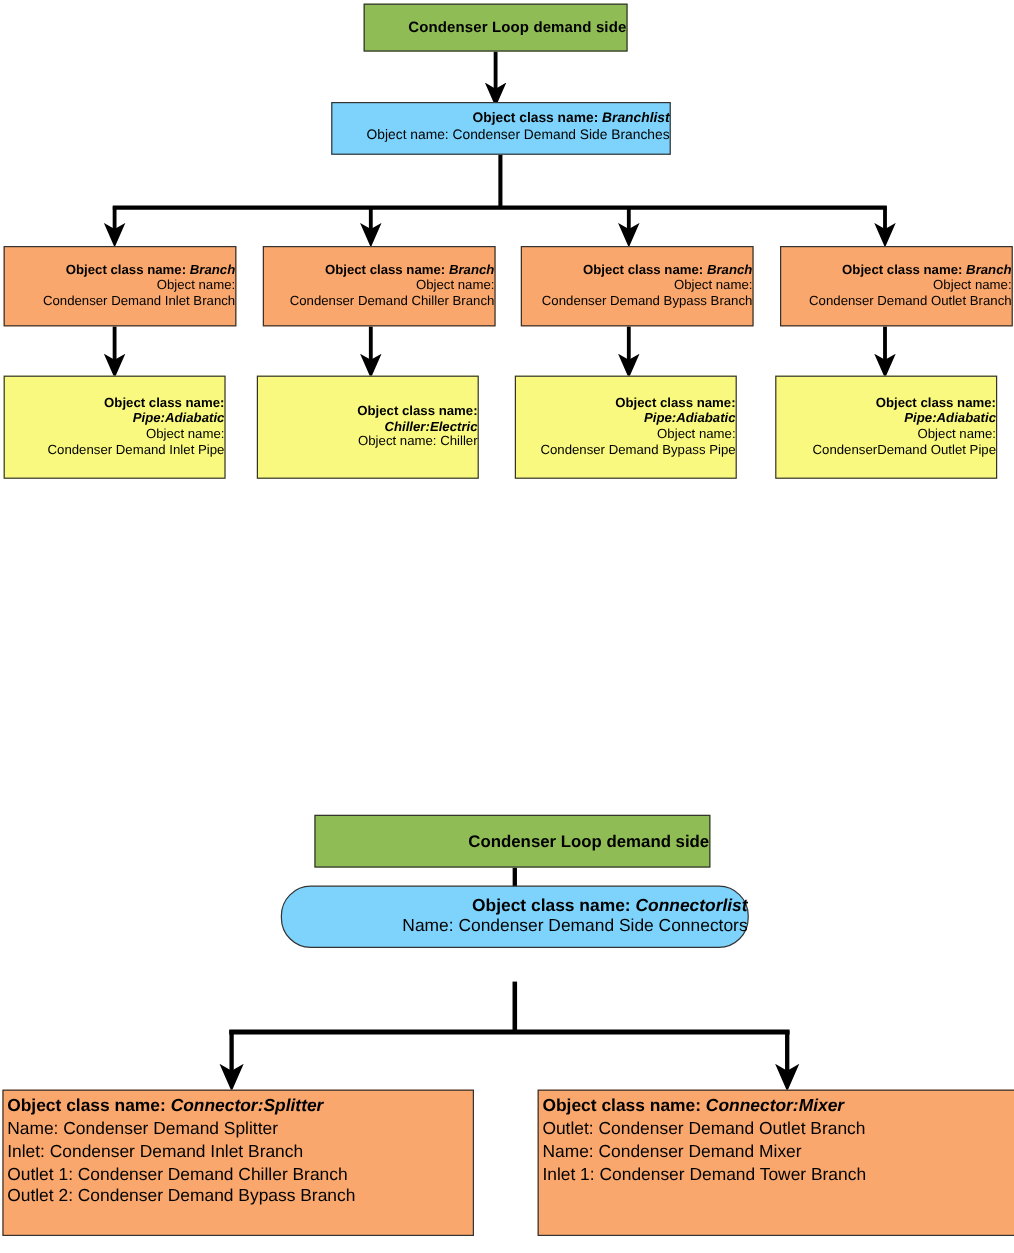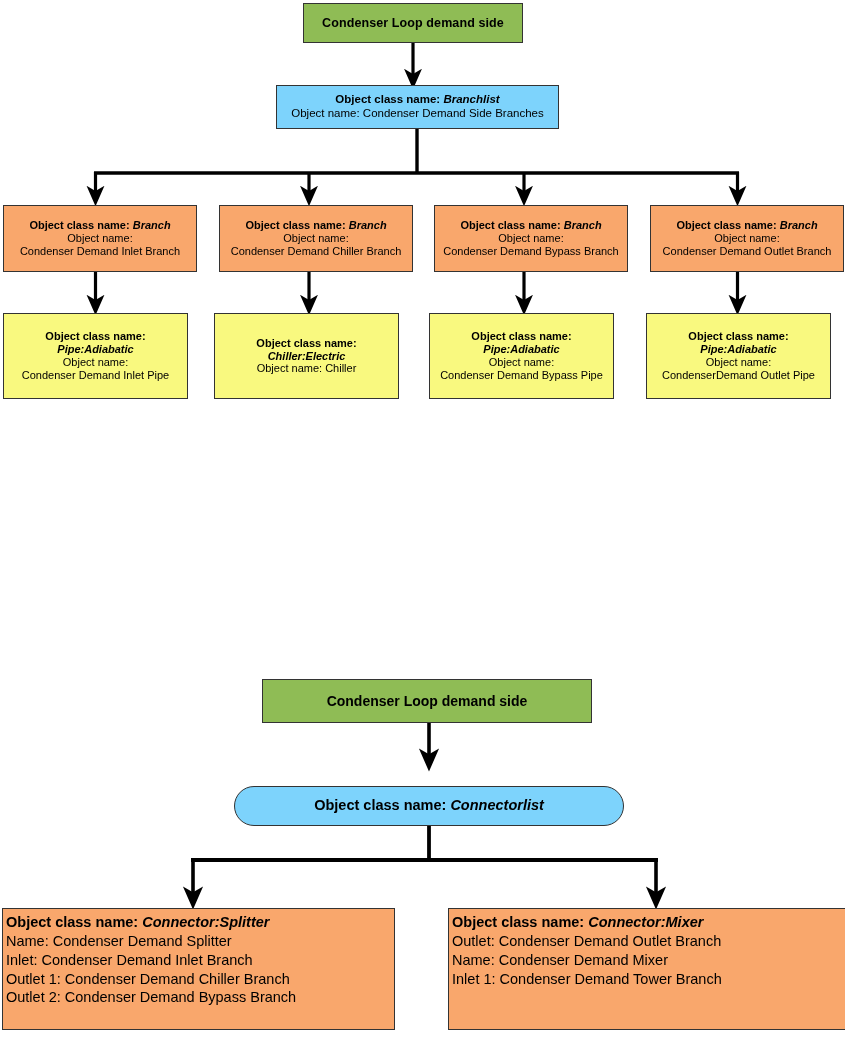--- a/index.html
+++ b/index.html
@@ -27,21 +27,21 @@
     height: 1044px;
     pointer-events: none;
   }
   .node {
     position: absolute;
     box-sizing: border-box;
     border: 1px solid #333333;
     display: flex;
     flex-direction: column;
     justify-content: center;
-    text-align: center;
+    text-align: right;
     color: #000000;
     line-height: 1.18;
     z-index: 2;
   }
   .node .line { display: block; white-space: nowrap; }
   .hdr { font-weight: bold; }
   .ital { font-style: italic; font-weight: bold; }
   .green { background: #8fbc55; }
   .blue  { background: #7dd3fc; }
   .orange{ background: #f9a76c; }
@@ -74,21 +74,21 @@
   #n-leaf-1 { left: 214px; }
   #n-leaf-2 { left: 429px; }
   #n-leaf-3 { left: 646px; }
 
   
   #n-bot-root {
     left: 262px; top: 679px; width: 330px; height: 44px;
     font-size: 14px;
   }
   #n-connectorlist {
-    left: 234px; top: 786px; width: 390px; height: 40px;
+    left: 234px; top: 738px; width: 390px; height: 52px;
     font-size: 14.5px;
     border-radius: 25px;
   }
   .conn-node {
     top: 908px; height: 122px;
     font-size: 14.5px;
     text-align: left;
     padding-left: 3px;
     justify-content: flex-start;
     padding-top: 4px;
@@ -200,20 +200,21 @@
     <span class="line">Object name:</span>
     <span class="line">CondenserDemand Outlet Pipe</span>
   </div>
 
   <div class="node green" id="n-bot-root">
     <span class="line hdr">Condenser Loop demand side</span>
   </div>
 
   <div class="node blue" id="n-connectorlist">
     <span class="line"><b>Object class name:</b> <i class="ital">Connectorlist</i></span>
+    <span class="line">Name: Condenser Demand Side Connectors</span>
   </div>
 
   <div class="node orange conn-node" id="n-conn-0">
     <span class="line"><b>Object class name:</b> <i class="ital">Connector:Splitter</i></span>
     <span class="line">Name: Condenser Demand Splitter</span>
     <span class="line">Inlet: Condenser Demand Inlet Branch</span>
     <span class="line">Outlet 1: Condenser Demand Chiller Branch</span>
     <span class="line">Outlet 2: Condenser Demand Bypass Branch</span>
   </div>
 

